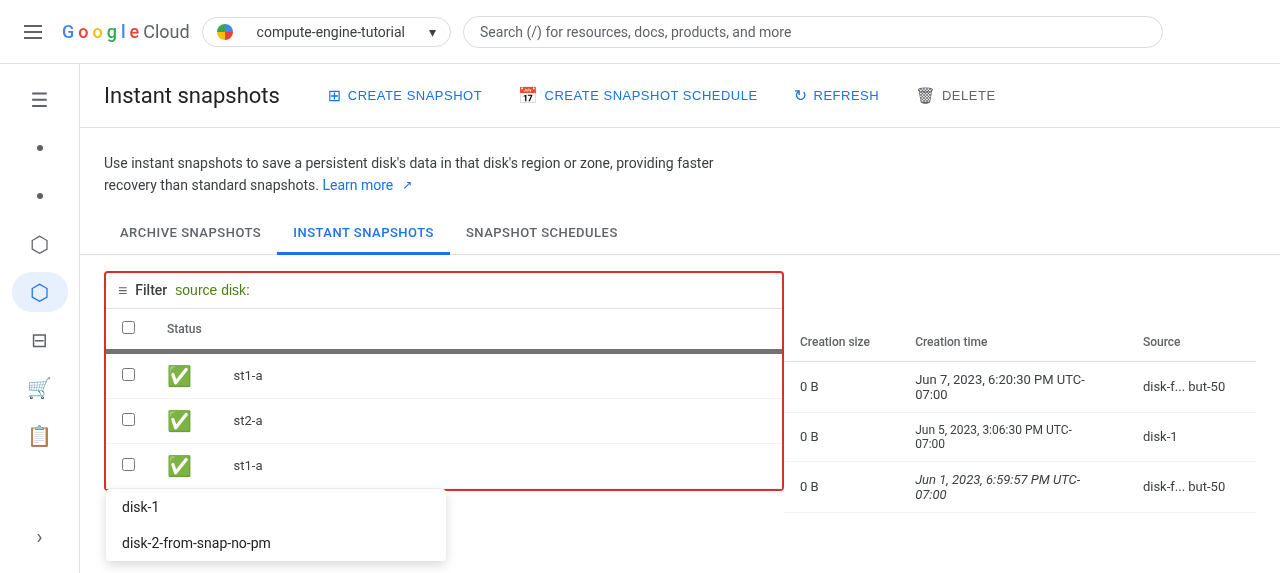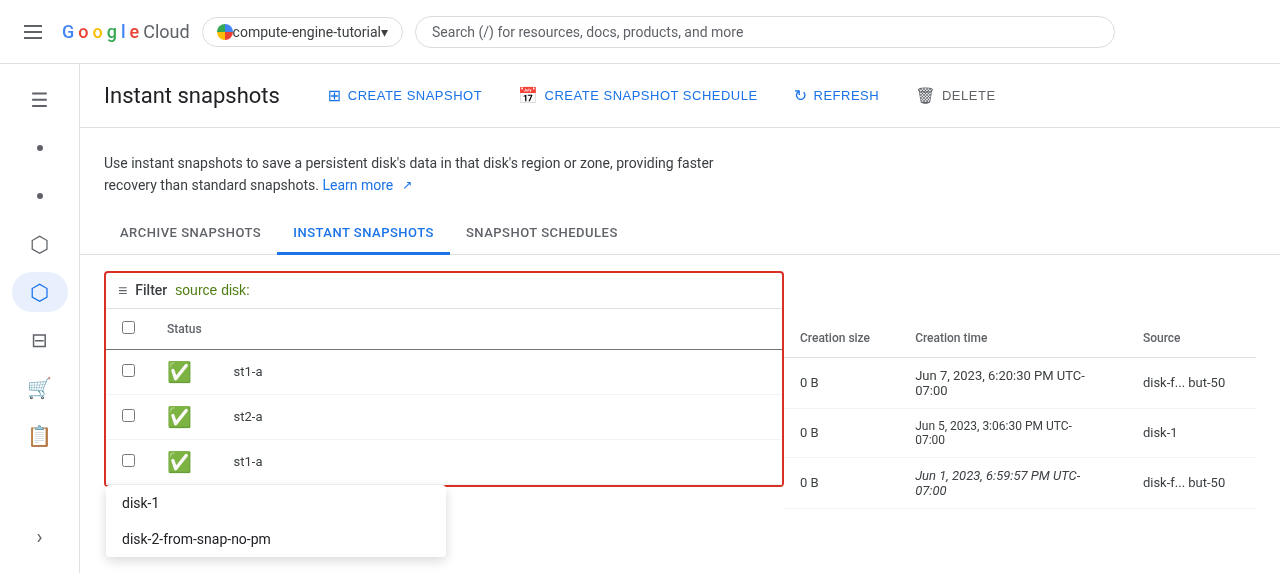--- a/index.html
+++ b/index.html
@@ -15,21 +15,21 @@
     .nav-hamburger span { display: block; width: 18px; height: 2px; background: #5f6368; }
     .gc-logo { display: flex; align-items: center; gap: 4px; font-size: 18px; font-weight: 400; color: #5f6368; }
     .gc-logo-g { color: #4285F4; font-weight: 500; }
     .gc-logo-o1 { color: #EA4335; font-weight: 500; }
     .gc-logo-o2 { color: #FBBC04; font-weight: 500; }
     .gc-logo-g2 { color: #34A853; font-weight: 500; }
     .gc-logo-l { color: #4285F4; font-weight: 500; }
     .gc-logo-e { color: #EA4335; font-weight: 500; }
     .gc-logo-cloud { color: #5f6368; font-weight: 400; }
     .project-selector {
-      display: flex; align-items: center; gap: 0;
+      display: flex; align-items: center; gap: 24px;
       border: 1px solid #dadce0; border-radius: 24px;
       padding: 6px 14px; cursor: pointer; font-size: 14px; color: #3c4043;
     }
     .project-dot { width: 16px; height: 16px; background: conic-gradient(#4285F4 0 90deg, #EA4335 90deg 180deg, #FBBC04 180deg 270deg, #34A853 270deg 360deg); border-radius: 50%; }
     .search-bar {
       flex: 1; max-width: 700px; height: 32px;
       border: 1px solid #dadce0; border-radius: 24px;
       padding: 1px 16px; font-size: 14px; color: #5f6368;
       display: flex; align-items: center; cursor: text; text-align: right;
     }
@@ -113,21 +113,21 @@
     .filter-label { font-size: 14px; font-weight: 500; color: #3c4043; }
     .filter-input {
       border: none; outline: none; font-size: 14px; color: #4d7c0f; flex: 1;
     }
 
     
     .snap-table { width: 100%; border-collapse: collapse; }
     .snap-table th {
       padding: 12px 16px; text-align: left;
       font-size: 12px; font-weight: 500; color: #5f6368;
-      border-bottom: 1px solid #737373;
+      border-bottom: 5px solid #737373;
       white-space: nowrap;
     }
     .snap-table td {
       padding: 10px 16px; font-size: 13px; color: #3c4043;
       border-bottom: 1px solid #f1f3f4;
     }
     .checkbox-cell { width: 40px; }
     .status-cell { width: 60px; }
     .check-icon { color: #1e8e3e; font-size: 20px; }
 

